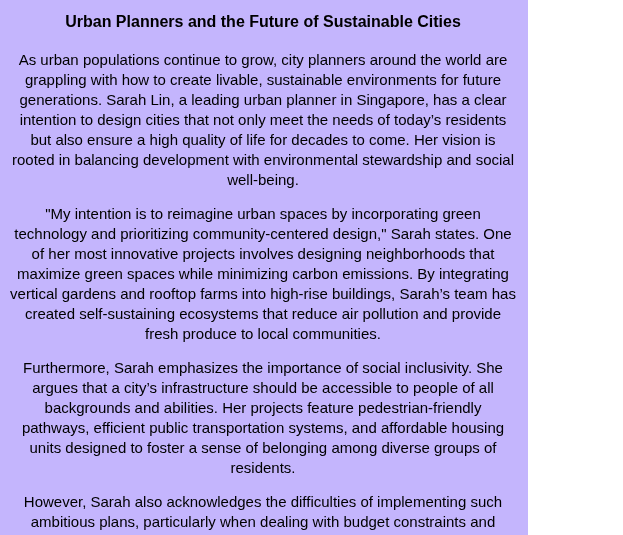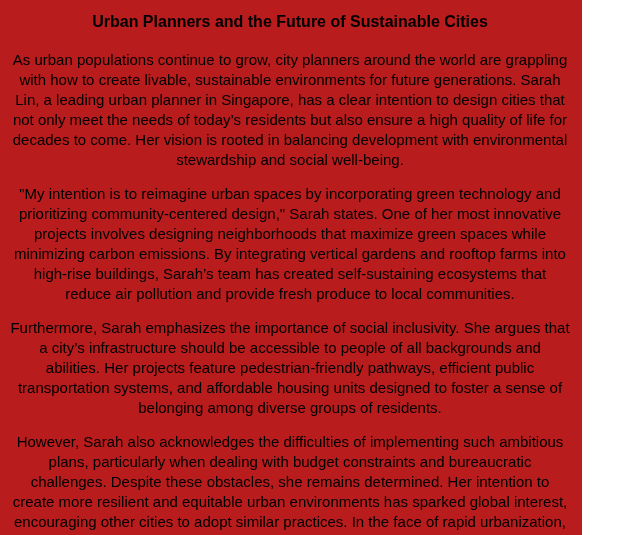--- a/index.html
+++ b/index.html
@@ -1,24 +1,24 @@
 <!DOCTYPE html>
 <html><head>
 <meta charset="utf-8">
 <style>
   html, body {
     margin: 0;
     padding: 0;
     background: #ffffff;
   }
   .page {
-    width: 582px;
+    width: 528px;
     height: 535px;
     box-sizing: border-box;
-    background: #b91c1c;
+    background: #c4b5fd;
     padding: 10px 12px 0 10px;
     overflow: hidden;
     font-family: "Liberation Sans", "DejaVu Sans", sans-serif;
     color: #000000;
   }
   .doc-title {
     font-size: 16px;
     line-height: 20px;
     font-weight: bold;
     text-align: center;

